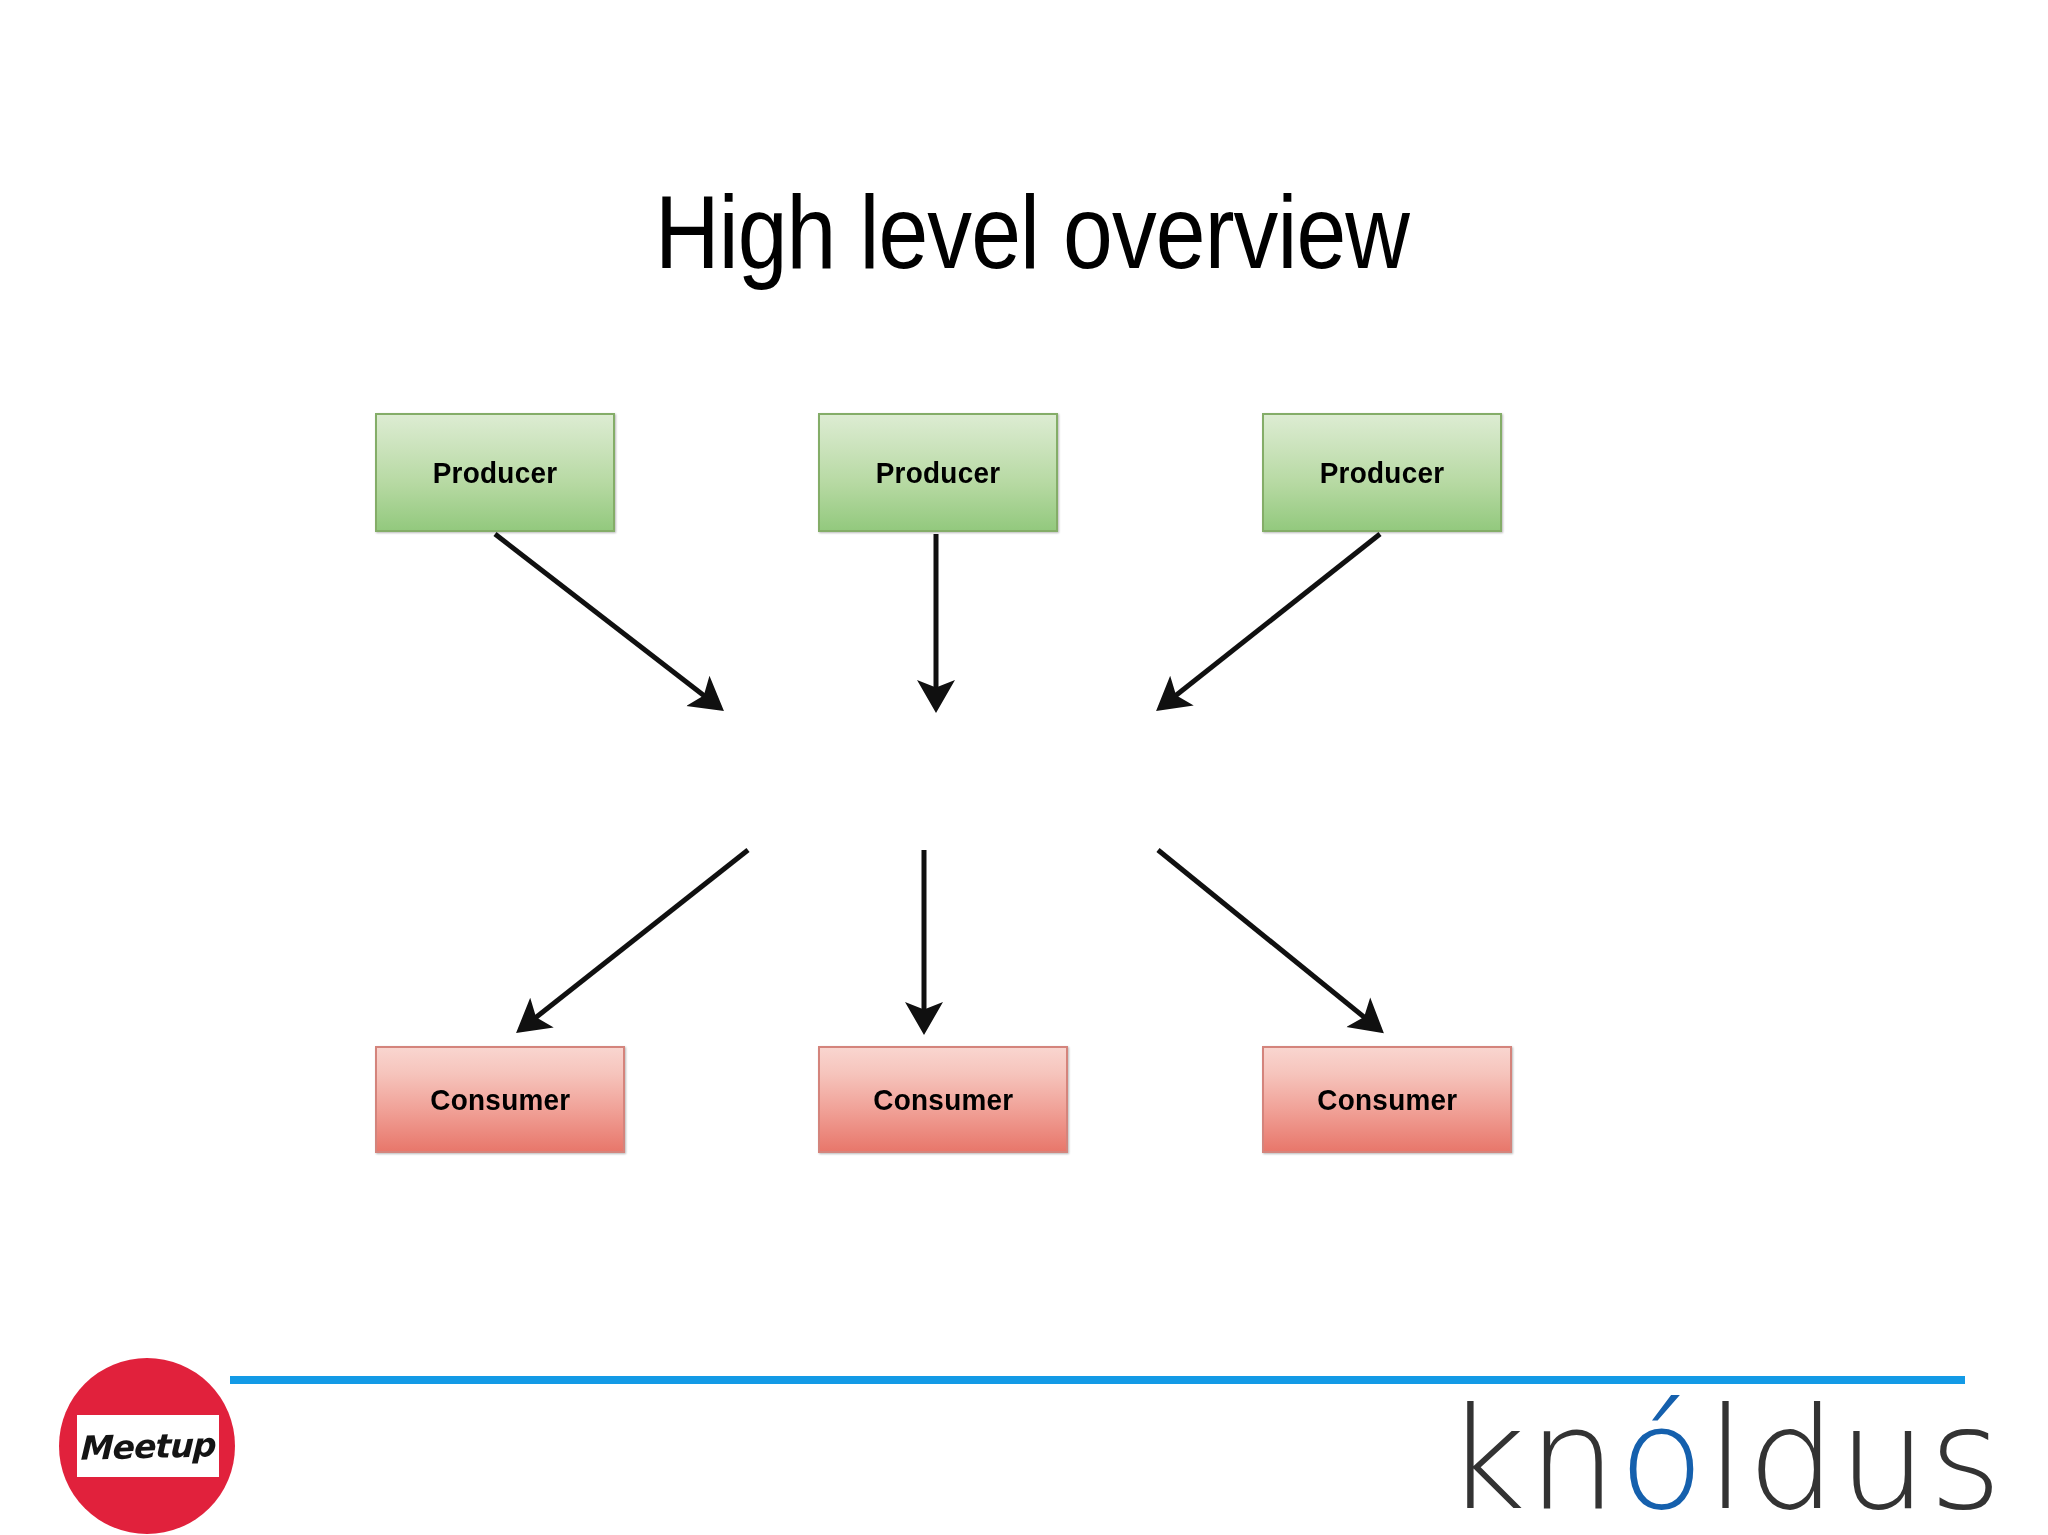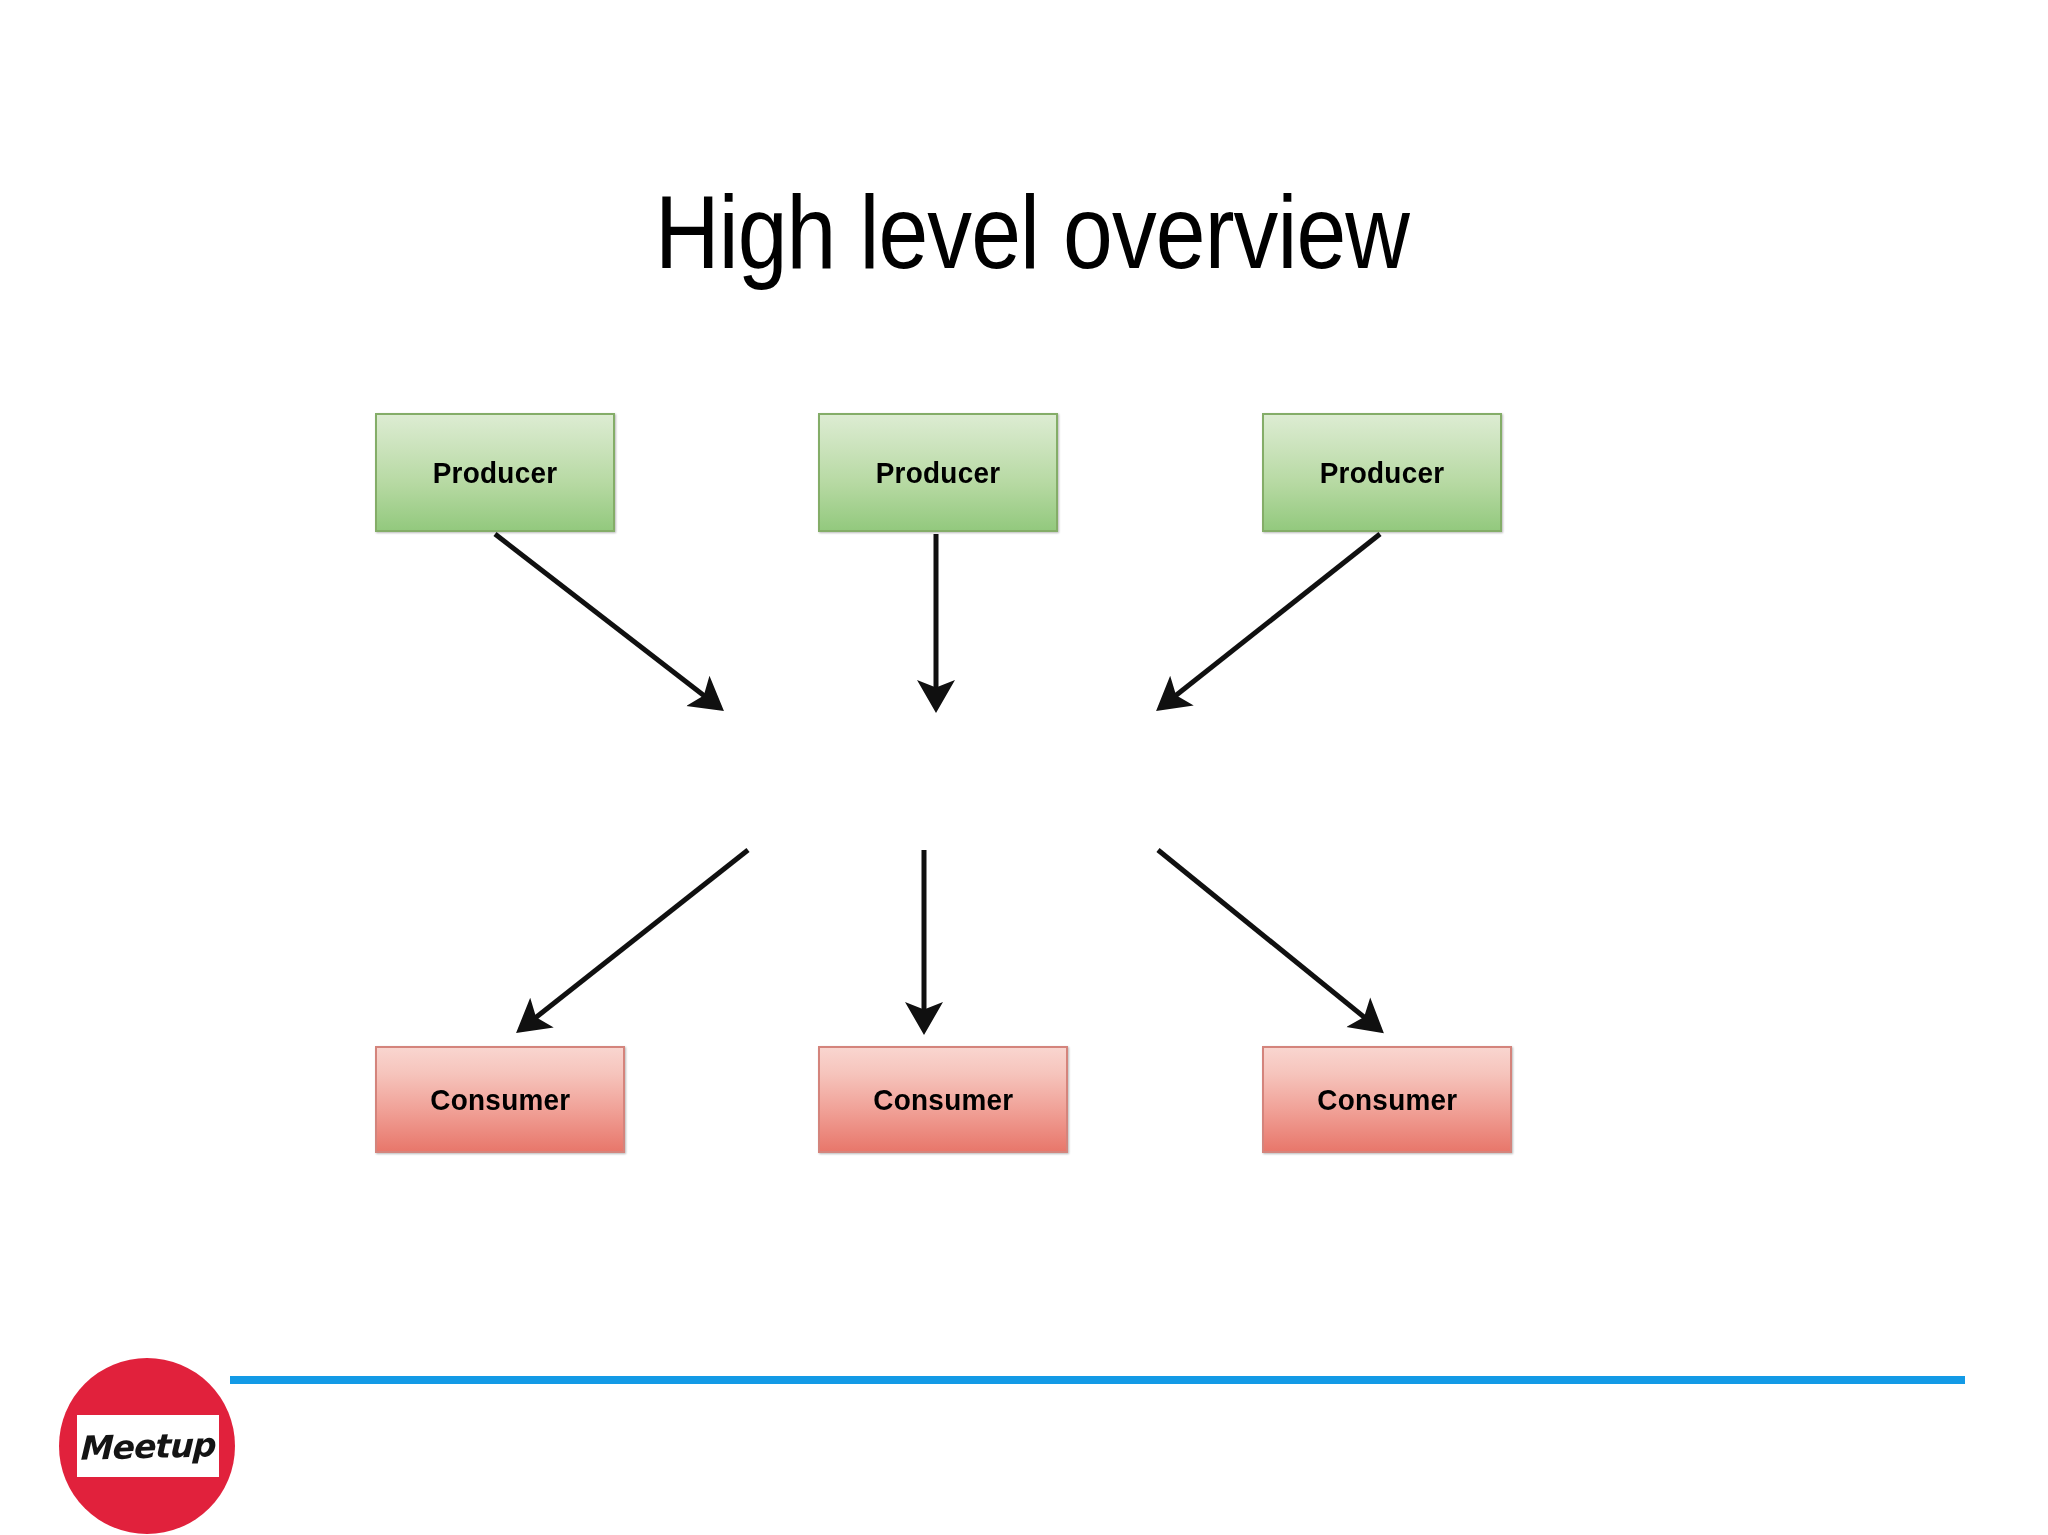--- a/index.html
+++ b/index.html
@@ -220,14 +220,15 @@
 
   <div id="footer-rule"></div>
 
   <div id="meetup-logo">
     <div id="meetup-circle"></div>
     <div id="meetup-plate">
       <span id="meetup-wordmark">Meetup</span>
     </div>
   </div>
 
+  <div id="knoldus-logo"><span>kn</span><span class="knoldus-blue">ó</span><span>ldus</span></div>
 
 </div>
 
 </body></html>

